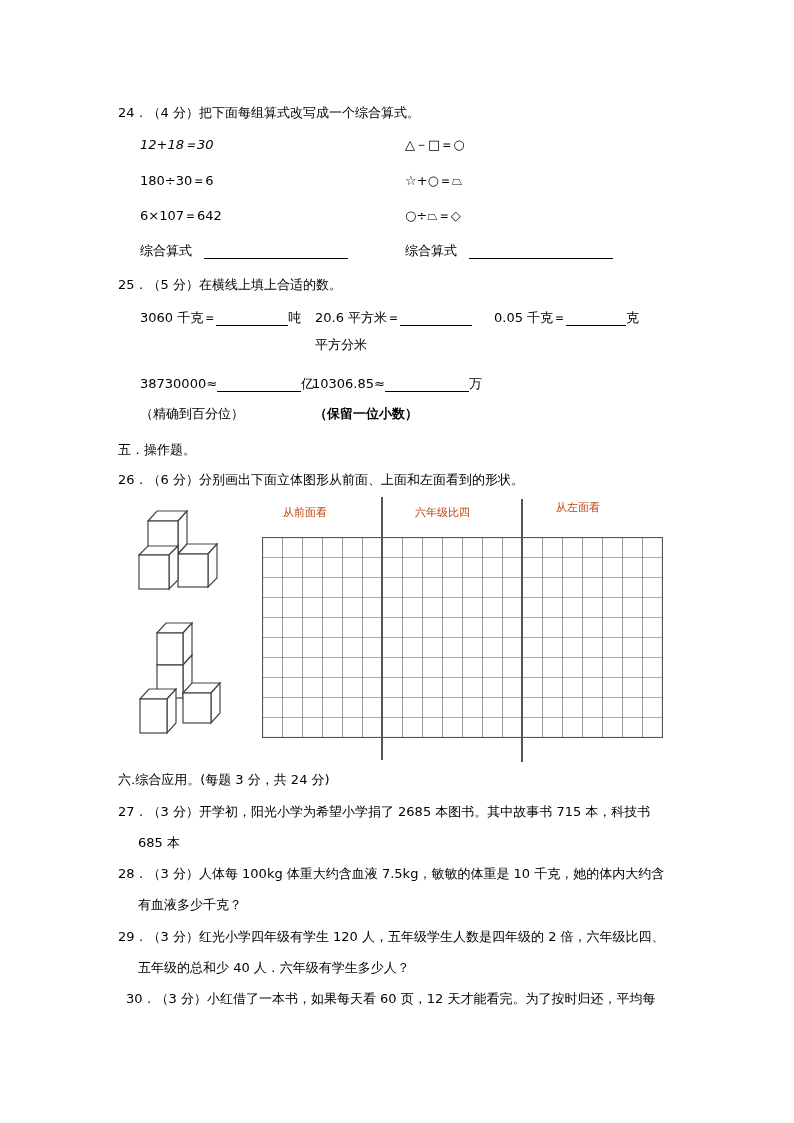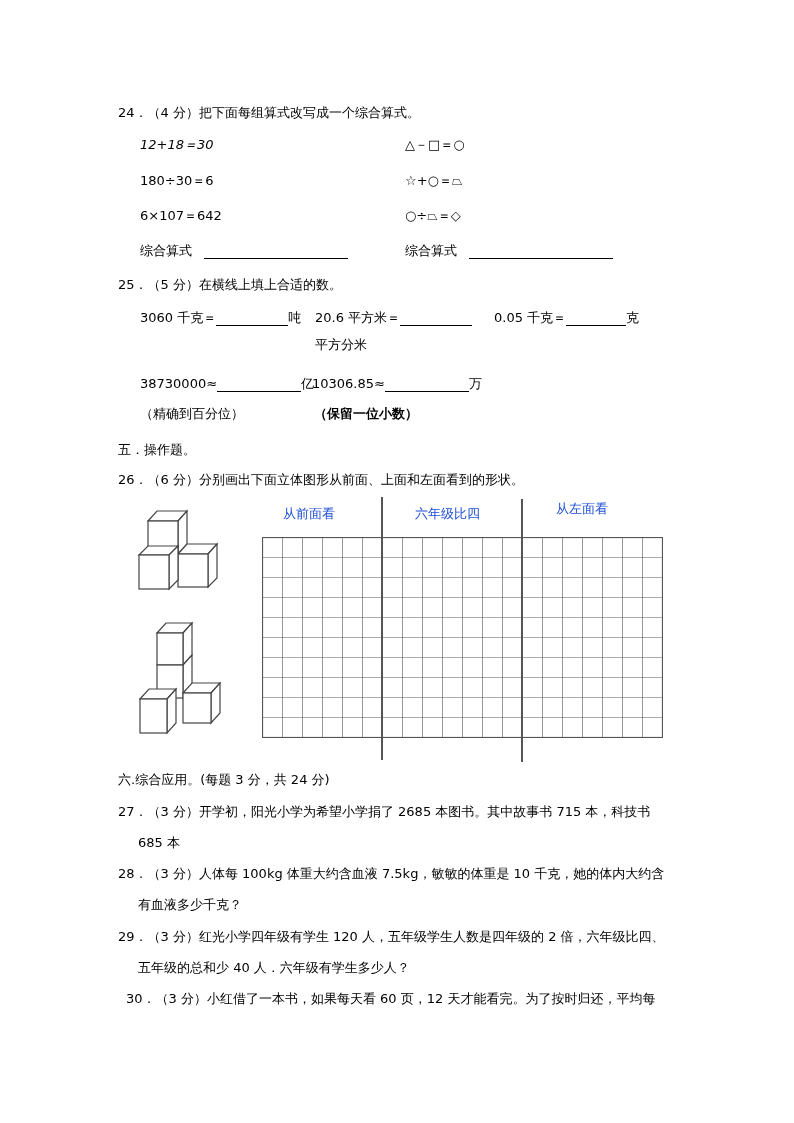--- a/index.html
+++ b/index.html
@@ -4,21 +4,21 @@
 <style>
   html, body { margin: 0; padding: 0; background: #ffffff; }
   body { width: 794px; height: 1123px; position: relative; overflow: hidden;
          font-family: "DejaVu Sans", "Liberation Serif", serif; color: #000; font-size: 13px; }
   .abs { position: absolute; white-space: nowrap; line-height: 16px; }
   .bold { font-weight: normal; }
   .blank { display: inline-block; border-bottom: 1px solid #000; height: 14px; vertical-align: bottom; }
   .grid-wrap { position: absolute; left: 262px; top: 537px; width: 400px; height: 200px; }
   .grid-svg { position: absolute; left: 0; top: 0; }
   .divider { position: absolute; width: 2px; background: #555; }
-  .view-label { position: absolute; font-family: "DejaVu Serif", "Liberation Serif", serif; font-size: 13px; color: #1d4ed8; white-space: nowrap; }
+  .view-label { position: absolute; font-family: "DejaVu Serif", "Liberation Serif", serif; font-size: 11px; color: #c2410c; white-space: nowrap; }
   .shapes { font-family: "DejaVu Sans", sans-serif; }
 </style>
 </head>
 <body>
 
 <div class="abs" style="left:118px;top:105px;">24．（4 分）把下面每组算式改写成一个综合算式。</div>
 <div class="abs" style="left:140px;top:137px;font-style:italic;">12+18＝30</div>
 <div class="abs" style="left:140px;top:173px;">180÷30＝6</div>
 <div class="abs" style="left:140px;top:208px;">6×107＝642</div>
 <div class="abs shapes" style="left:405px;top:137px;">△－□＝○</div>

